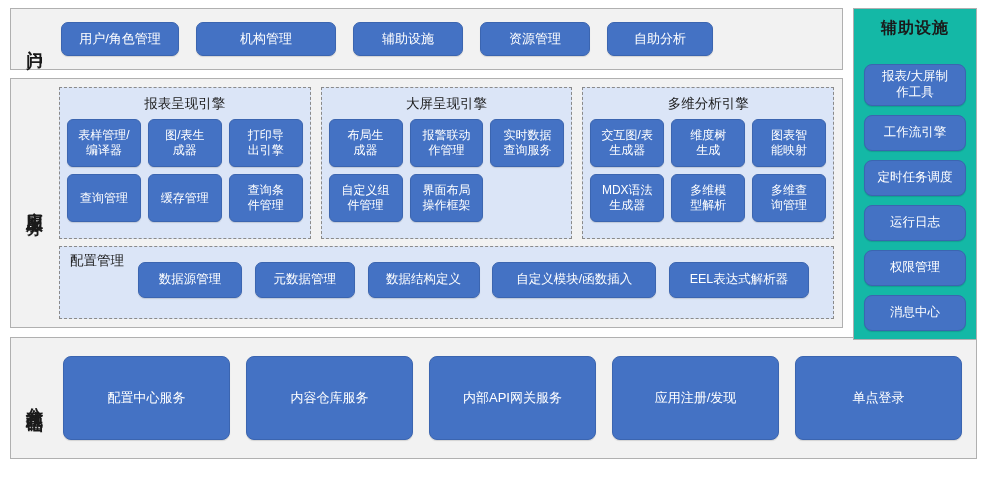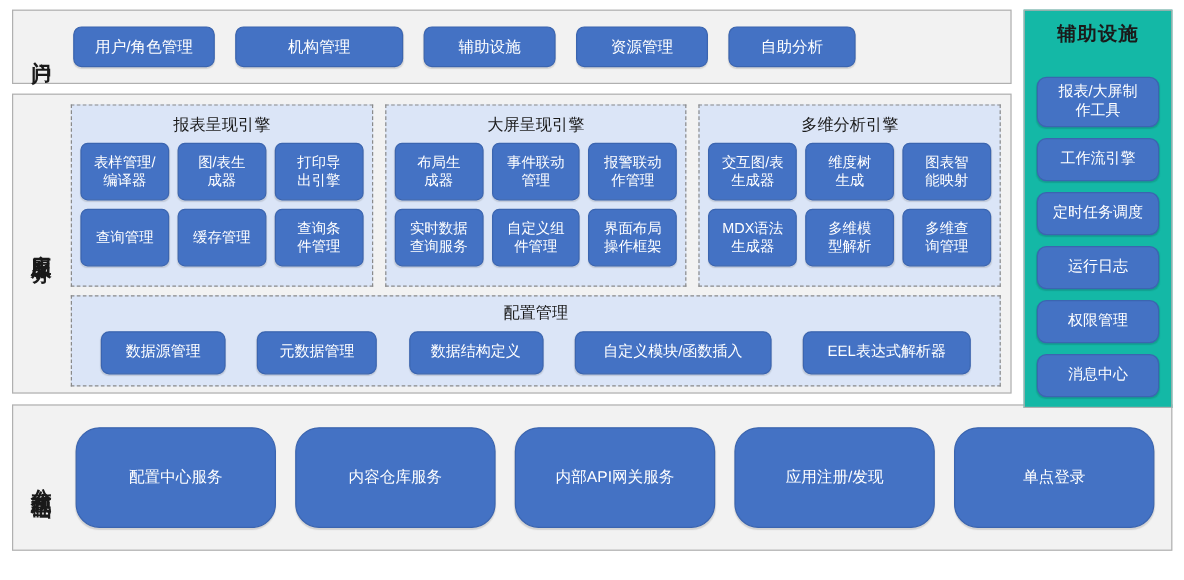--- a/index.html
+++ b/index.html
@@ -140,21 +140,21 @@
     border-radius: 6px;
   }
 
   
   .config {
     flex: 1;
     background: #dbe5f7;
     border: 1px dashed #8a8a8a;
     padding: 3px 10px 9px;
     display: flex;
-    flex-direction: column;
+    flex-direction: row;
     justify-content: space-between;
   }
   .config-title {
     text-align: center;
     font-size: 13.5px;
     color: #1a1a1a;
     padding: 2px 0 6px;
   }
   .config-row {
     flex: 1;
@@ -220,21 +220,21 @@
   .dist-body {
     flex: 1;
     display: flex;
     align-items: center;
     justify-content: space-between;
     gap: 16px;
     padding: 0 14px 0 6px;
   }
   .dist-body .btn {
     height: 84px;
-    border-radius: 20px;
+    border-radius: 8px;
     font-size: 13px;
     flex: 1;
   }
 </style>
 </head>
 <body>
 
 <div id="root">
 
   <div class="panel portal-row" style="margin-right:134px;">
@@ -269,22 +269,20 @@
               <div class="btn">查询条
 件管理</div>
             </div>
           </div>
 
           <div class="engine">
             <div class="engine-title">大屏呈现引擎</div>
             <div class="engine-grid">
               <div class="btn">布局生
 成器</div>
-              <div class="btn">事件联动
-管理</div>
               <div class="btn">报警联动
 作管理</div>
               <div class="btn">实时数据
 查询服务</div>
               <div class="btn">自定义组
 件管理</div>
               <div class="btn">界面布局
 操作框架</div>
             </div>
           </div>

